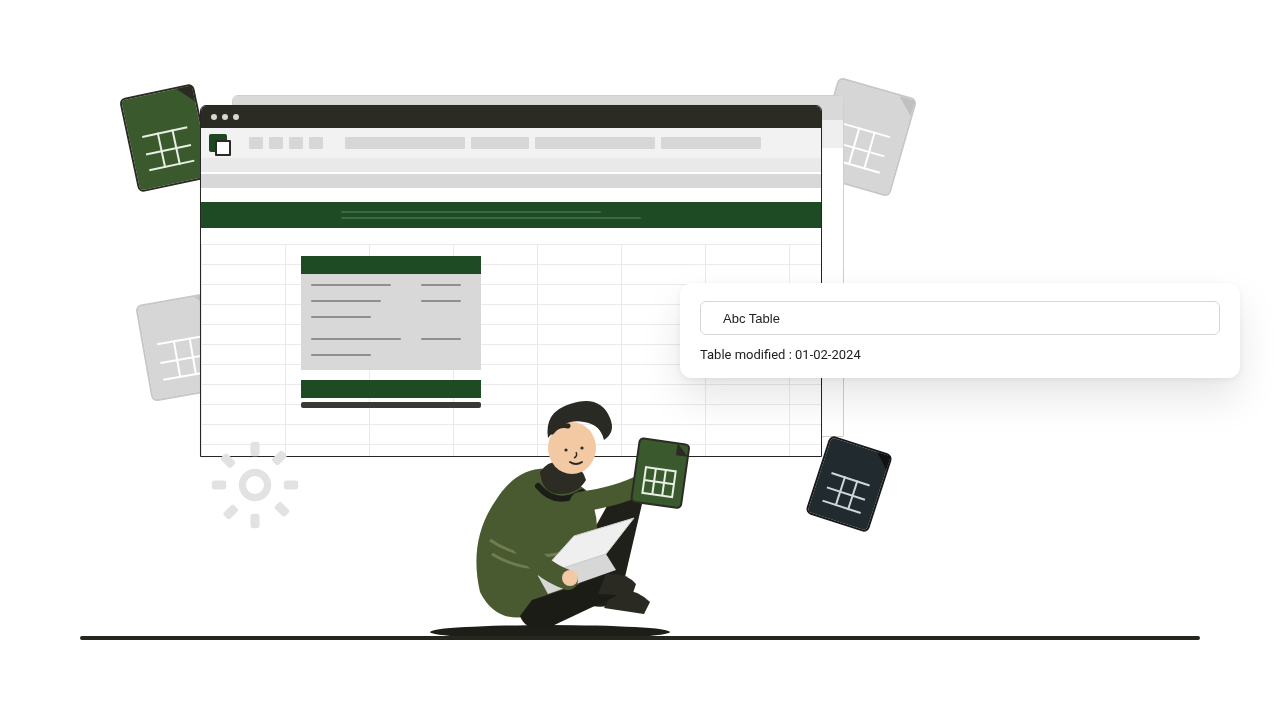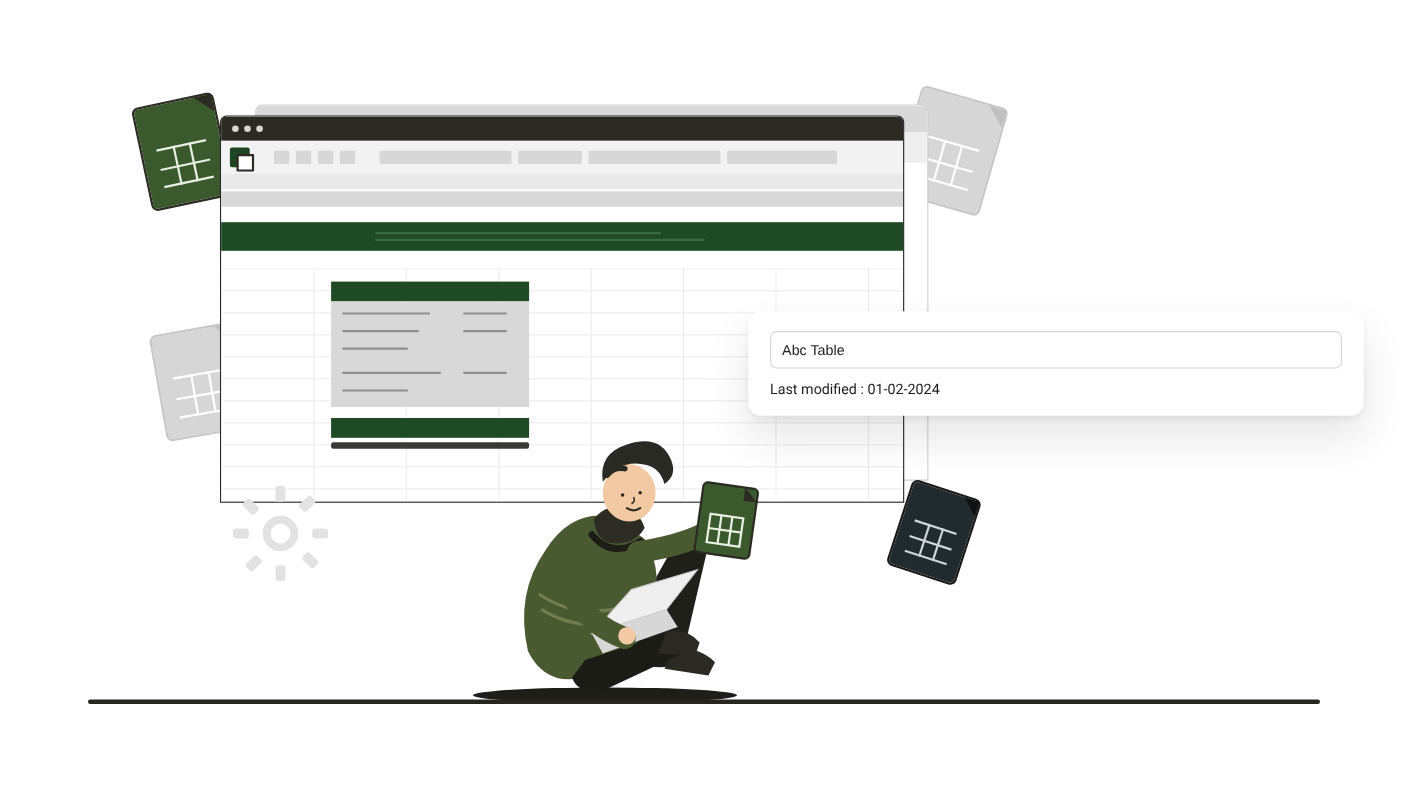--- a/index.html
+++ b/index.html
@@ -33,21 +33,21 @@
   .sel .body{background:#d8d8d8;height:96px;position:relative}
   .sel .body .ln{position:absolute;height:2px;background:#8f8f8f;border-radius:2px}
   .sel .ftr{height:18px;background:#1f4b24;margin-top:10px}
   .sel .shadow{height:6px;background:#3a3a35;margin-top:4px;border-radius:2px}
 
   
   .card{position:absolute;left:680px;top:283px;width:520px;background:#fff;border-radius:12px;box-shadow:0 20px 40px rgba(0,0,0,.10),0 2px 6px rgba(0,0,0,.06);padding:18px 20px 16px}
   .fields{display:flex;gap:20px}
   .field{flex:1;display:flex;flex-direction:column;gap:6px}
   .field label{font-size:13px;color:#1d1d1d}
-  .field input{height:32px;border:1px solid #d6d6d6;border-radius:6px;padding:0 10px;font-size:13px;color:#222;background:#fff;outline:none}
+  .field input{height:32px;border:1px solid #d6d6d6;border-radius:6px;padding:0 22px;font-size:13px;color:#222;background:#fff;outline:none}
   .meta{margin-top:12px;font-size:13px;color:#1d1d1d}
 
   
   .doc{position:absolute;border-radius:4px}
   .doc .fold{position:absolute;right:0;top:0;width:0;height:0;border-style:solid}
   .doc .mini{position:absolute;left:18%;top:42%;width:64%;height:40%;}
   .doc .mini::before,.doc .mini::after{content:"";position:absolute;left:0;right:0;border-top:2px solid currentColor}
   .doc .mini::before{top:0}
   .doc .mini::after{bottom:0}
   .doc .mini .v{position:absolute;top:0;bottom:0;border-left:2px solid currentColor}
@@ -171,21 +171,21 @@
       </svg>
   </div>
 
   <div class="card">
     <div class="fields">
       <div class="field">
         <input type="text" value="Abc Table" style="">
       </div>
     </div>
     <div class="meta">
-      <span>Last modified :</span>
+      <span>Table modified :</span>
       <span> </span>
       <span>01-02-2024</span>
     </div>
   </div>
 
   <div class="person">
     <svg viewBox="0 0 300 300">
 
       <ellipse cx="130" cy="292" rx="120" ry="7" fill="#1e1e19"></ellipse>
 

